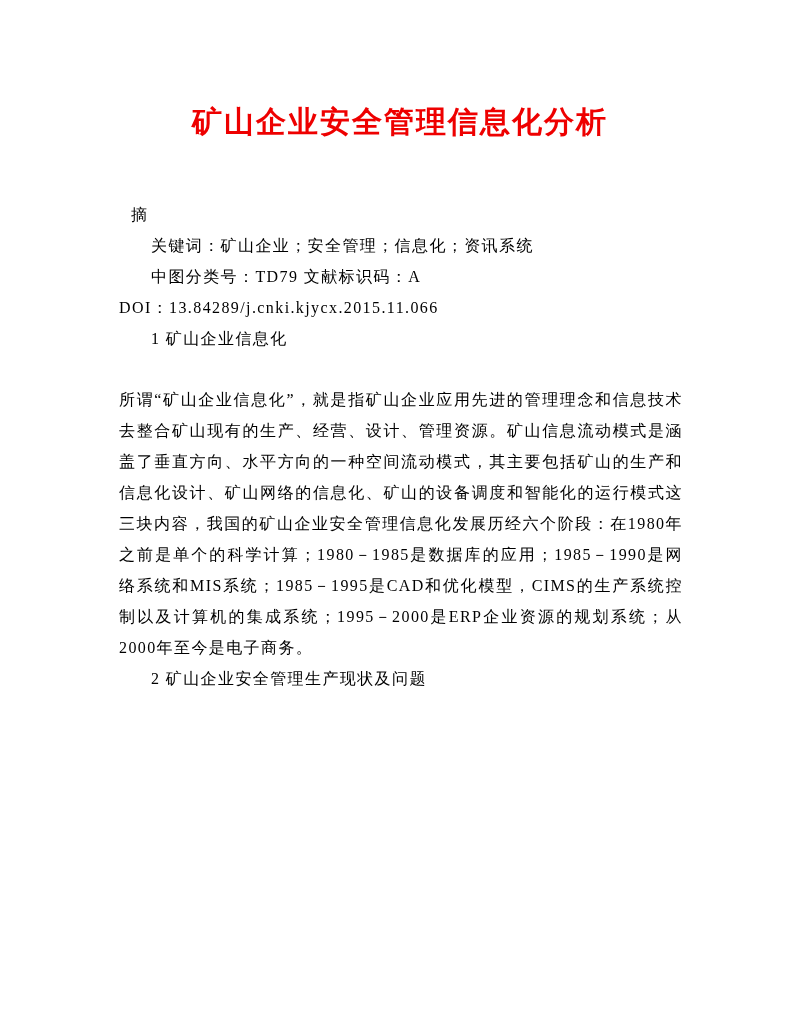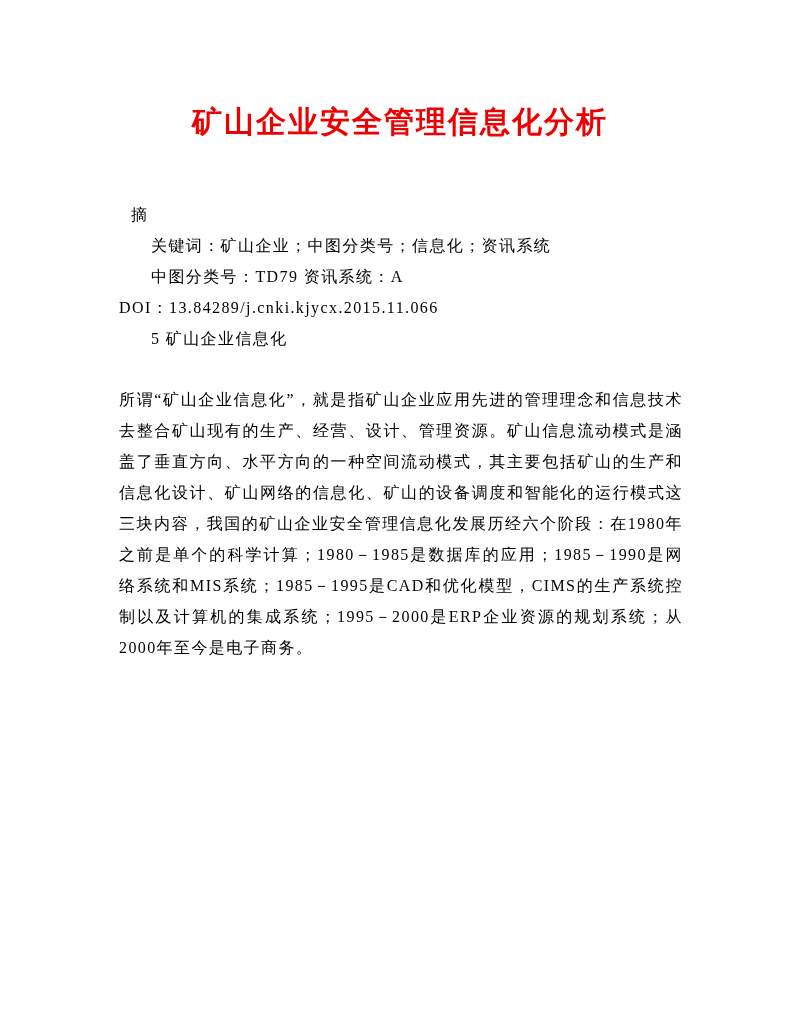--- a/index.html
+++ b/index.html
@@ -37,19 +37,20 @@
   .doc-content p.indent-small { text-indent: 0.75em; }
   .doc-content p.space-before { margin-top: 30px; }
 </style>
 </head>
 <body>
 
 <div class="page">
   <h1 class="doc-title" style="color: rgb(238, 0, 0);">矿山企业安全管理信息化分析</h1>
   <div class="doc-content">
       <p class="indent-small">摘</p>
-      <p class="indent">关键词：矿山企业；中图分类号；信息化；资讯系统</p>
-      <p class="indent">中图分类号：TD79 资讯系统：A</p>
+      <p class="indent">关键词：矿山企业；安全管理；信息化；资讯系统</p>
+      <p class="indent">中图分类号：TD79 文献标识码：A</p>
       <p class="">DOI：13.84289/j.cnki.kjycx.2015.11.066</p>
-      <p class="indent">5 矿山企业信息化</p>
+      <p class="indent">1 矿山企业信息化</p>
       <p class="space-before">所谓“矿山企业信息化”，就是指矿山企业应用先进的管理理念和信息技术去整合矿山现有的生产、经营、设计、管理资源。矿山信息流动模式是涵盖了垂直方向、水平方向的一种空间流动模式，其主要包括矿山的生产和信息化设计、矿山网络的信息化、矿山的设备调度和智能化的运行模式这三块内容，我国的矿山企业安全管理信息化发展历经六个阶段：在1980年之前是单个的科学计算；1980－1985是数据库的应用；1985－1990是网络系统和MIS系统；1985－1995是CAD和优化模型，CIMS的生产系统控制以及计算机的集成系统；1995－2000是ERP企业资源的规划系统；从2000年至今是电子商务。</p>
+      <p class="indent">2 矿山企业安全管理生产现状及问题</p>
     </div>
 </div>
 
 </body></html>

